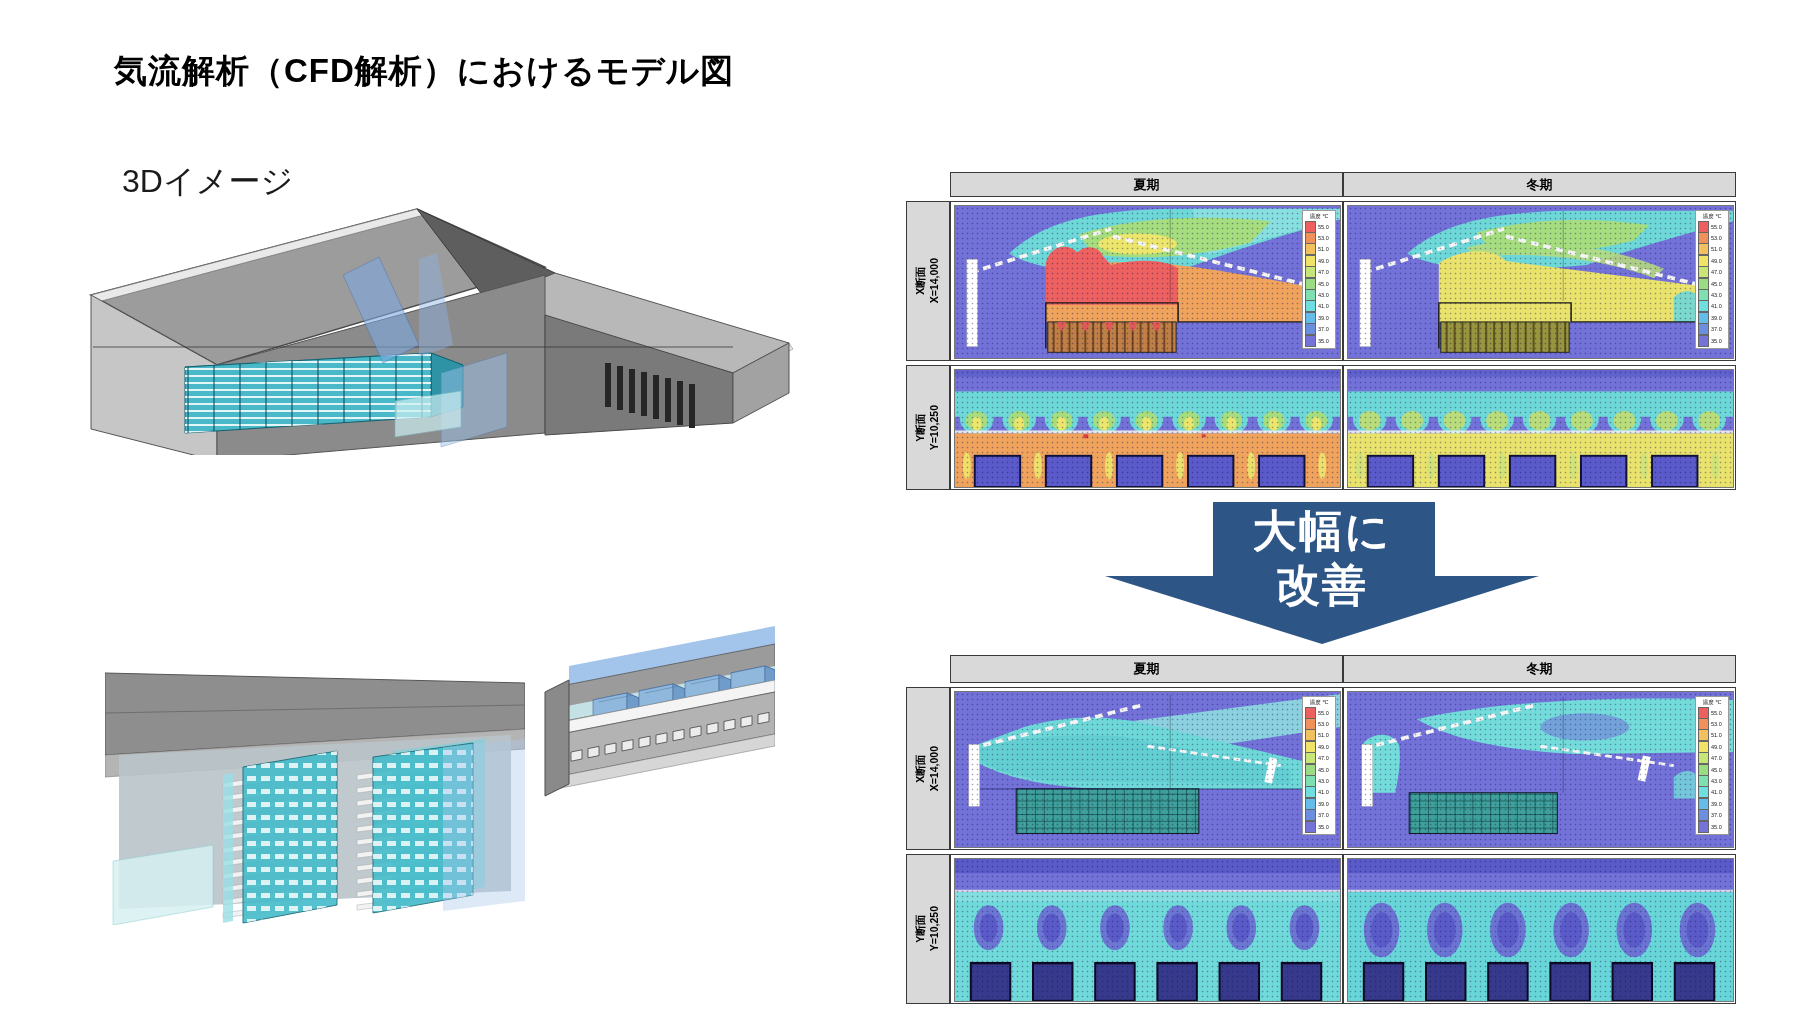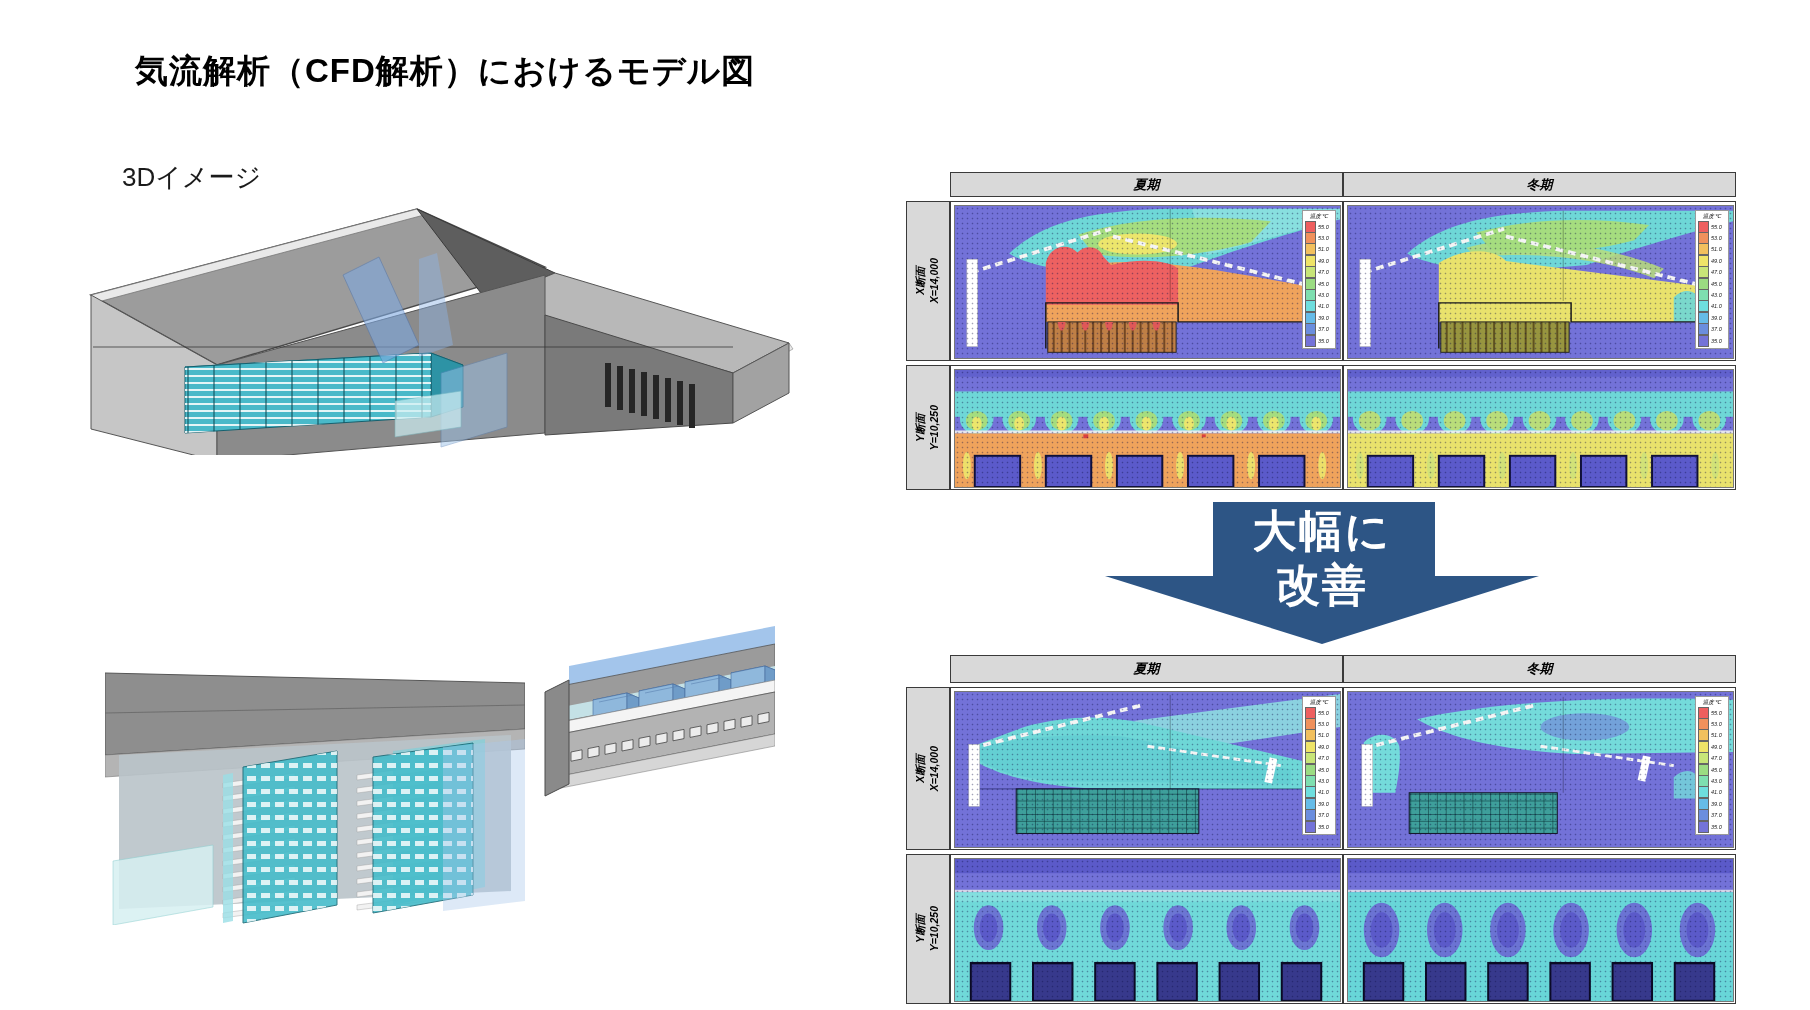--- a/index.html
+++ b/index.html
@@ -1,22 +1,22 @@
 <!DOCTYPE html>
 <html><head>
 <meta charset="utf-8">
 <style>
   html,body{margin:0;padding:0;background:#fff;}
   .slide{position:relative;width:1810px;height:1010px;background:#ffffff;overflow:hidden;
          font-family:"Liberation Sans","DejaVu Sans",sans-serif;color:#000;}
   .abs{position:absolute;}
   .title{font-size:33px;font-weight:bold;letter-spacing:1px;white-space:nowrap;}
-  .img-label{font-size:26px;color:#1a1a1a;white-space:nowrap;}
+  .img-label{font-size:32px;color:#1a1a1a;white-space:nowrap;}
   
-  .fig{position:absolute;display:grid;grid-template-columns:44px 393px 393px;row-gap:4px;background:#fff;font-style:italic;}
+  .fig{position:absolute;display:grid;grid-template-columns:44px 393px 393px;row-gap:4px;background:#fff;}
   .fig-before{grid-template-rows:25px 160px 125px;}
   .fig-after{grid-template-rows:28px 163px 150px;}
   .corner{background:transparent;}
   .ch{background:#d9d9d9;border:1px solid #3a3a3a;display:flex;align-items:center;justify-content:center;
       font-size:13px;font-weight:bold;}
   .rh{background:#d9d9d9;border:1px solid #3a3a3a;display:flex;align-items:center;justify-content:center;overflow:hidden;}
   .rh-in{transform:rotate(-90deg);text-align:center;font-weight:bold;font-size:10.5px;line-height:1.3;white-space:nowrap;}
   .panel{background:#fff;border:1px solid #3a3a3a;padding:3px;position:relative;}
   .cfd{position:relative;width:100%;height:100%;border:1px solid #777;overflow:hidden;background:#7372d8;}
   .cfd > svg{position:absolute;inset:0;width:100%;height:100%;}
@@ -54,21 +54,21 @@
       <pattern id="pat-layers" width="26" height="7" patternUnits="userSpaceOnUse">
         <rect y="5" width="26" height="2" fill="rgba(255,255,255,.85)"></rect>
         <rect x="24" width="2" height="7" fill="rgba(10,70,80,.5)"></rect>
       </pattern>
       <pattern id="pat-slats" width="14" height="13" patternUnits="userSpaceOnUse">
         <rect x="2" y="4" width="9" height="5" fill="rgba(255,255,255,.8)"></rect>
       </pattern>
     </defs>
   </svg>
 
-  <div class="abs title" style="left:114px;top:49px;margin-left:21px;">気流解析（CFD解析）におけるモデル図</div>
+  <div class="abs title" style="left:114px;top:49px;">気流解析（CFD解析）におけるモデル図</div>
 
   <div class="abs img-label" style="left:122px;top:160px;">3Dイメージ</div>
 
   <svg class="abs" style="left:85px;top:195px;" width="710" height="260" viewBox="0 0 710 260">
     <polygon points="6,100 332,14 460,72 132,170" fill="#9c9c9c" stroke="#4a4a4a" stroke-width="1.5"></polygon>
     <polygon points="6,100 332,14 339,20 13,107" fill="#e9e9e9" stroke="#777" stroke-width="0.8"></polygon>
     <polygon points="332,14 470,78 402,106" fill="#5e5e5e" stroke="#3a3a3a" stroke-width="1"></polygon>
     <polygon points="470,78 704,148 648,178 402,106" fill="#b8b8b8" stroke="#555" stroke-width="1"></polygon>
     <polygon points="704,148 708,154 652,184 648,178" fill="#e9e9e9" stroke="#888" stroke-width="0.6"></polygon>
     <polygon points="6,100 6,234 132,266 132,170" fill="#c6c6c6" stroke="#555" stroke-width="1"></polygon>

